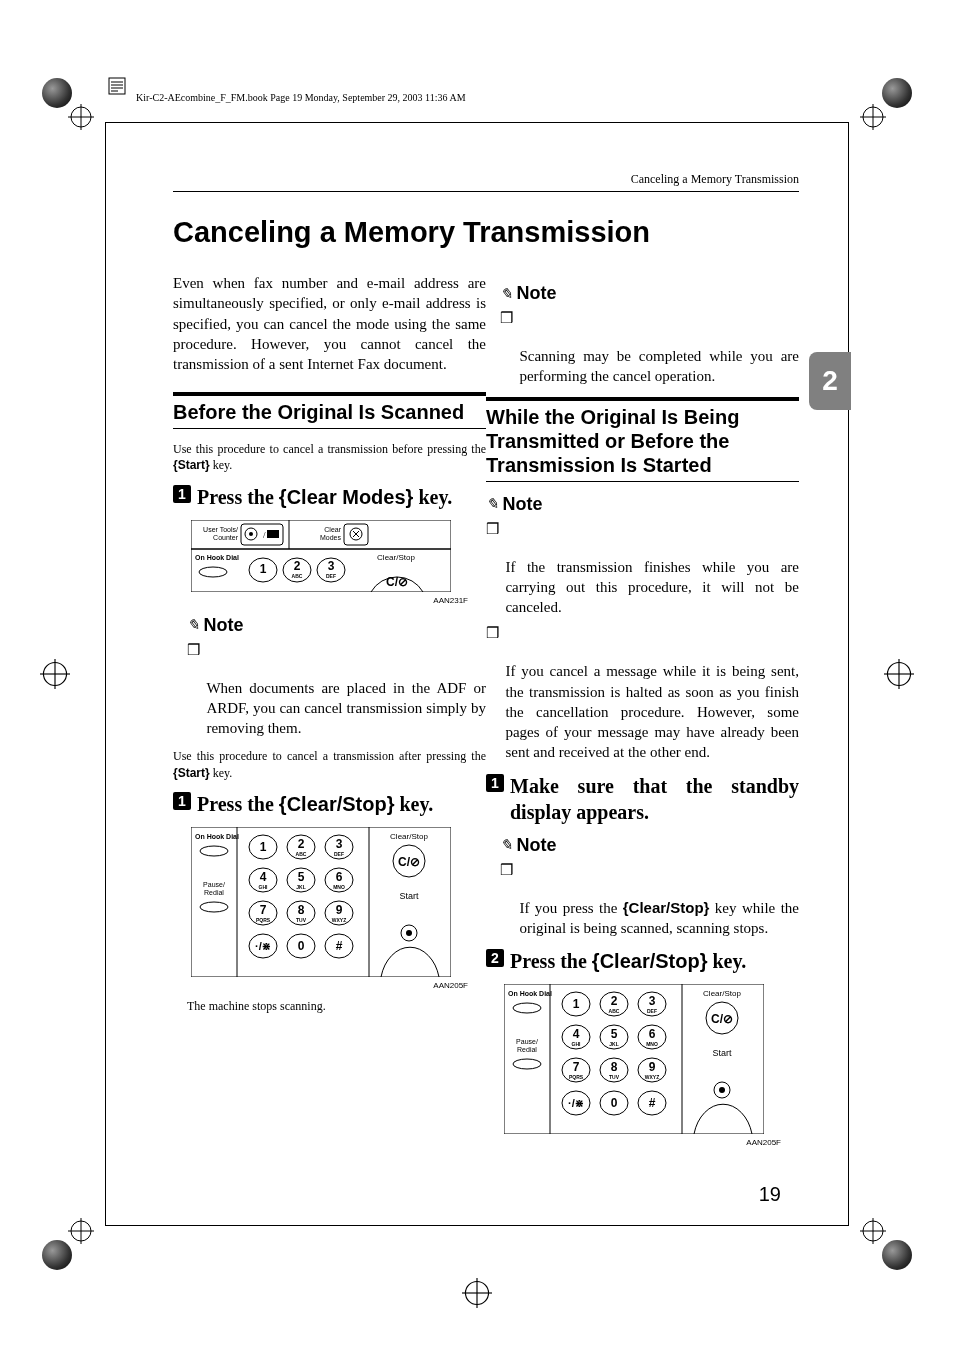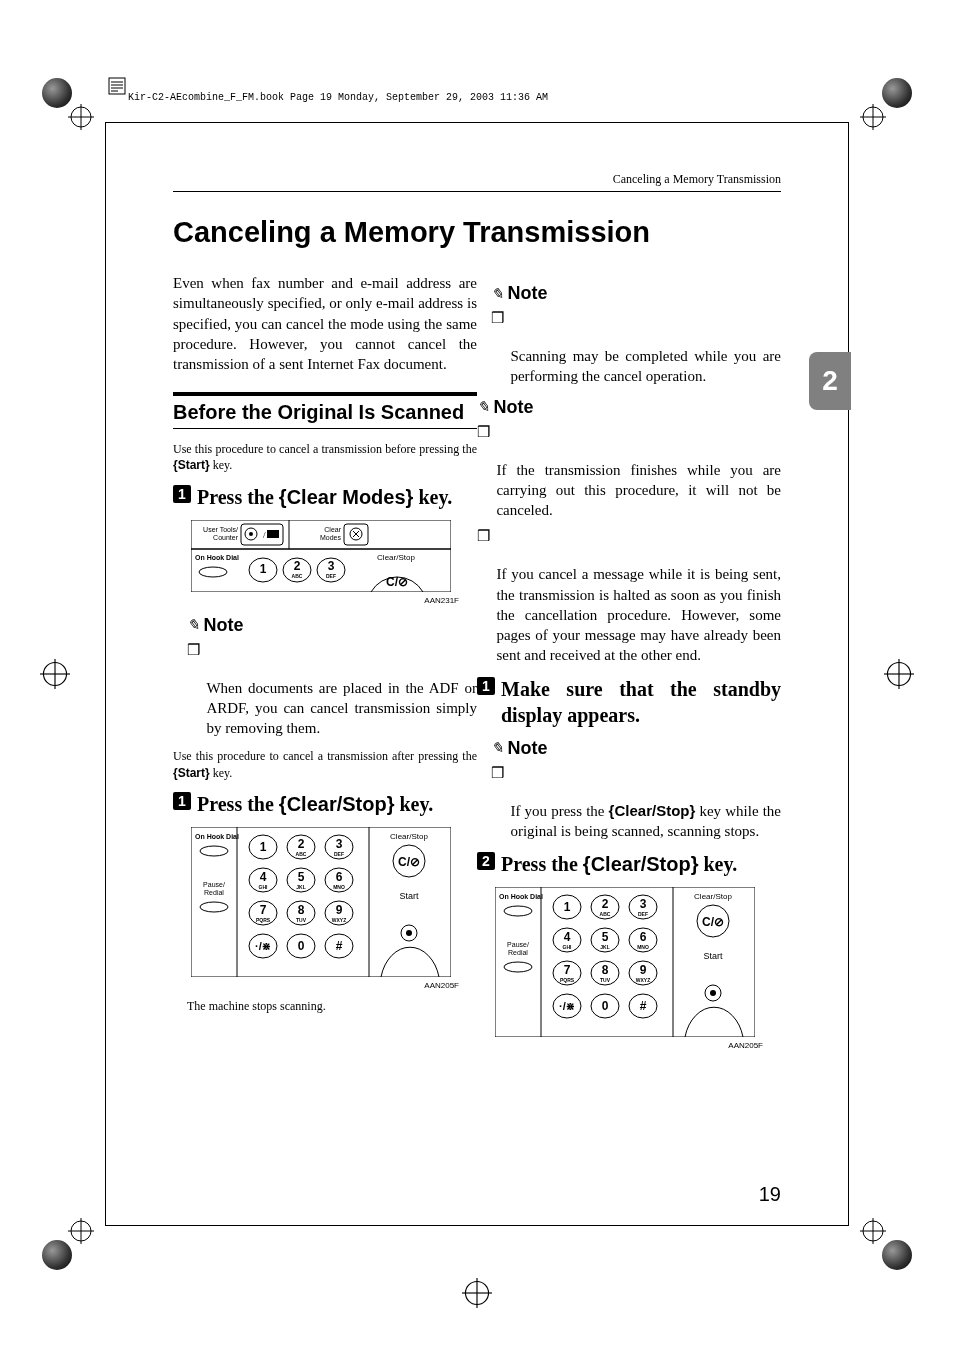--- a/index.html
+++ b/index.html
@@ -55,39 +55,39 @@
       background: #000;
     }
     .crop-line.top { top: 122px; left: 105px; right: 105px; height: 1px; }
     .crop-line.bottom { bottom: 122px; left: 105px; right: 105px; height: 1px; }
     .crop-line.vleft { left: 105px; top: 122px; bottom: 122px; width: 1px; }
     .crop-line.vright { right: 105px; top: 122px; bottom: 122px; width: 1px; }
 
     .header-meta {
       position: absolute;
       top: 92px;
-      left: 128px;
+      left: 136px;
       font-size: 10px;
-      font-family: Liberation Mono, monospace;
+      font-family: Liberation Serif, serif;
     }
     .alignment-icon {
       position: absolute;
       top: 77px;
       left: 108px;
       width: 18px;
       height: 18px;
     }
 
     .page {
       position: absolute;
       top: 122px;
       left: 105px;
       right: 105px;
       bottom: 122px;
-      padding: 50px 68px 40px 68px;
+      padding: 50px 50px 40px 68px;
     }
 
     .running-head {
       text-align: right;
       font-size: 12px;
       font-family: 'Times New Roman', serif;
       border-bottom: 1px solid #000;
       padding-bottom: 4px;
       margin-bottom: 24px;
     }
@@ -469,20 +469,21 @@
         <span class="pencil">✎</span>
         <span class="label">Note</span>
       </div>
       <ul class="note-list indent-note">
         <li>
           <span class="bullet">❒</span>
           <span class="txt">Scanning may be completed while you are performing the cancel operation.</span>
         </li>
       </ul>
 
+      <h2 class="section">While the Original Is Being Transmitted or Before the Transmission Is Started</h2>
 
       <div class="note-head">
         <span class="pencil">✎</span>
         <span class="label">Note</span>
       </div>
       <ul class="note-list">
         <li>
           <span class="bullet">❒</span>
           <span class="txt">If the transmission finishes while you are carrying out this procedure, it will not be canceled.</span>
         </li>

